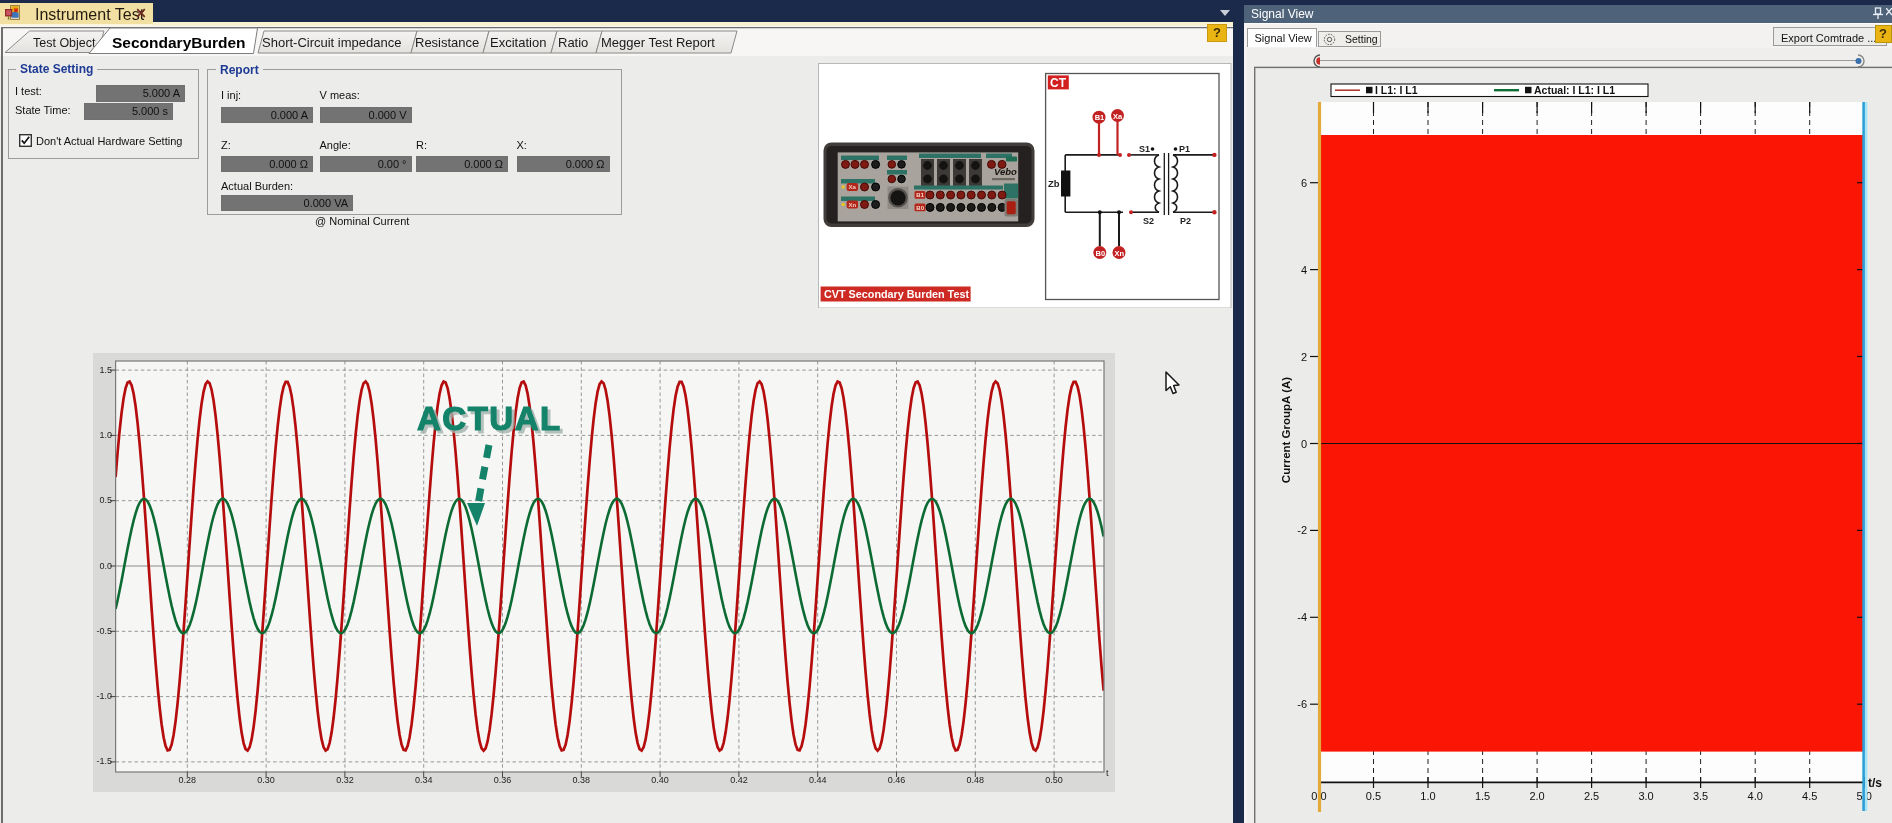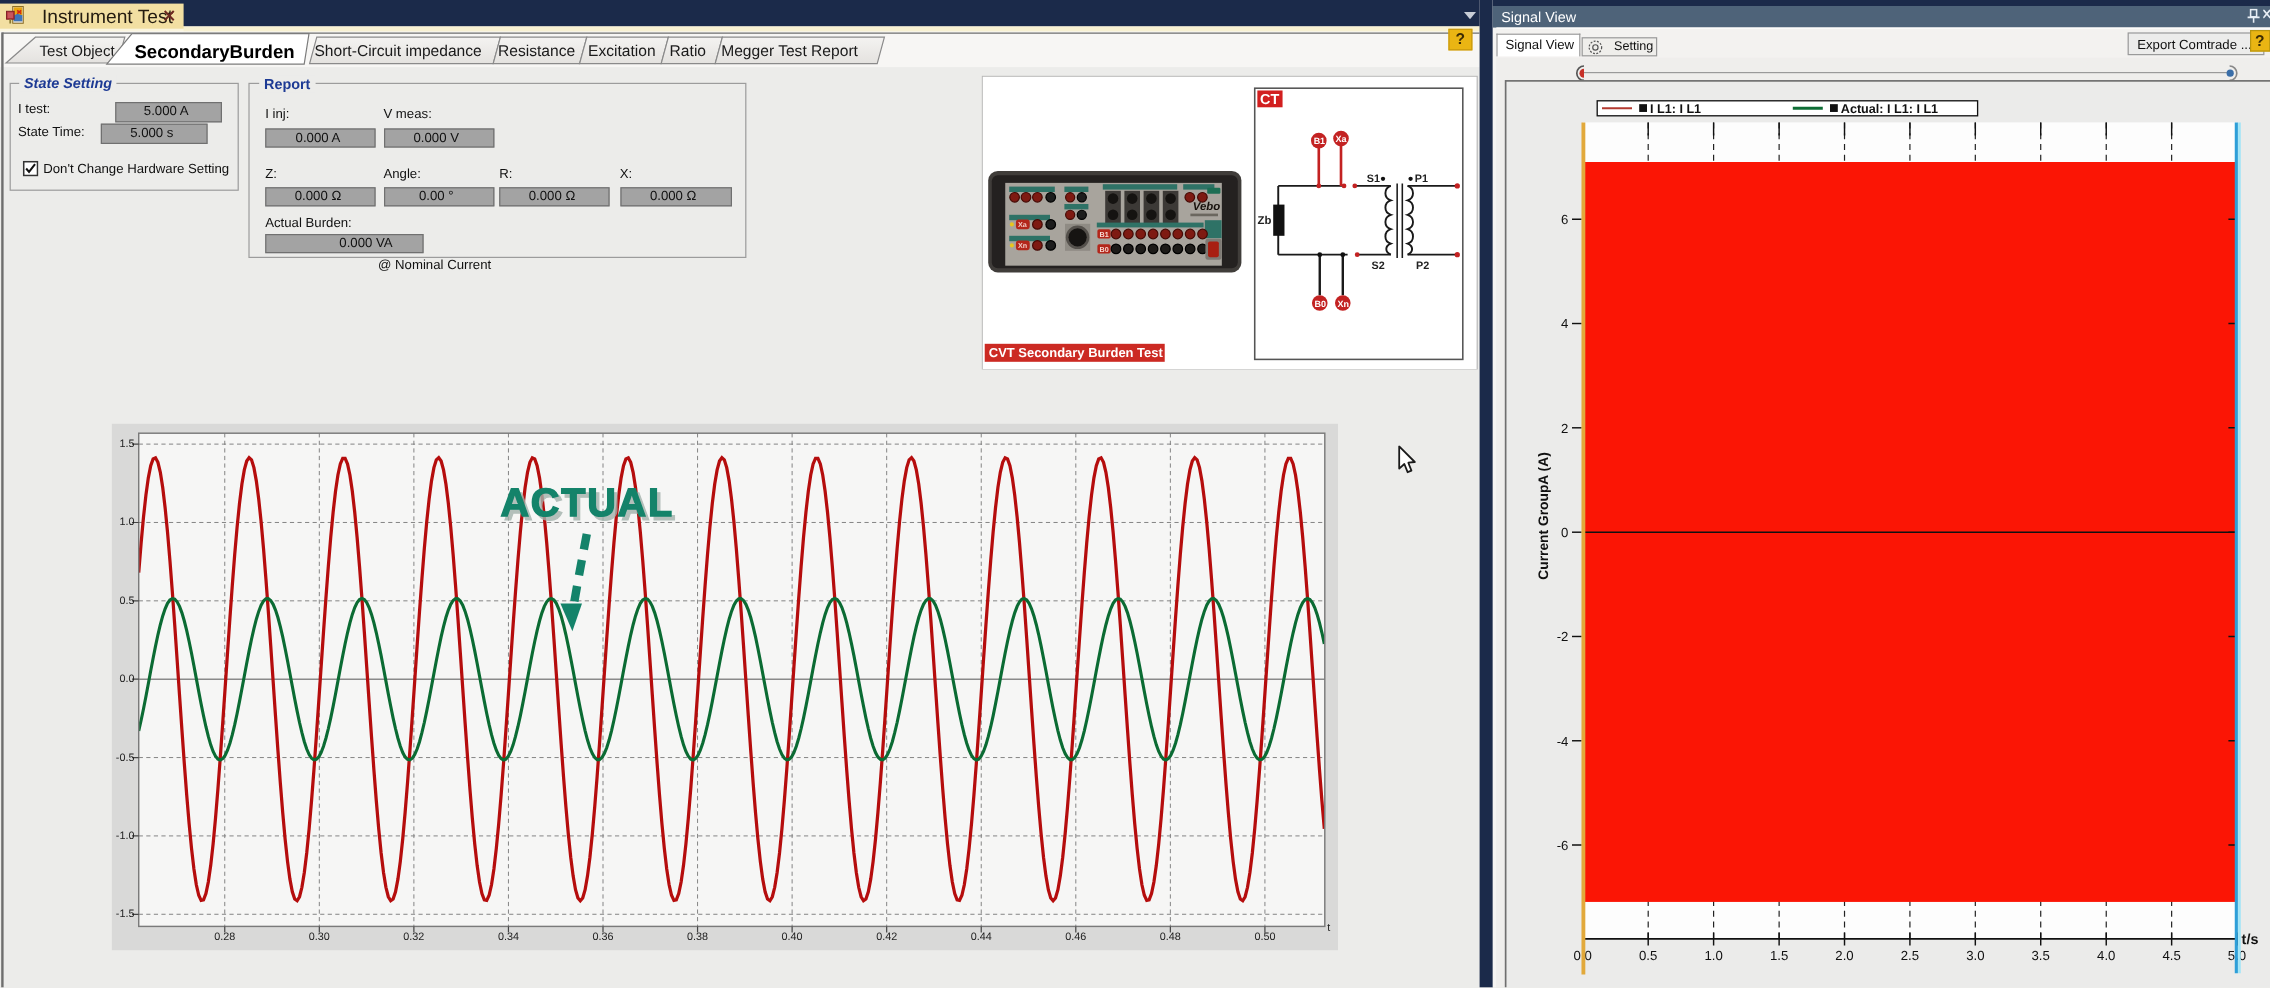--- a/index.html
+++ b/index.html
@@ -1,17 +1,17 @@
 <!DOCTYPE html>
 <html><head><meta charset="utf-8">
 <style>
 html,body{margin:0;padding:0;}
 body{width:1892px;height:823px;overflow:hidden;background:#ececea;font-family:"Liberation Sans",sans-serif;position:relative;}
 .abs{position:absolute;}
-.inp{position:absolute;background:#a3a3a3;border:1px solid #707070;font-size:11px;color:#111;text-align:center;line-height:15px;padding-right:4px;}
+.inp{position:absolute;background:#737373;border:1px solid #707070;font-size:11px;color:#111;text-align:right;line-height:15px;padding-right:4px;}
 .lbl{position:absolute;font-size:11px;color:#111;white-space:nowrap;}
 .glab{position:absolute;font-size:12px;font-weight:bold;color:#1d3a94;background:#ececea;padding:0 4px;white-space:nowrap;}
 .gbox{position:absolute;border:1px solid #9c9c9c;}
 </style></head>
 <body>
 
 <div class="abs" style="left:0;top:0;width:1233px;height:21.5px;background:#1b2a4a;"></div>
 <div class="abs" style="left:0;top:21.5px;width:1233px;height:5px;background:#f8f1d2;"></div>
 
 <div class="abs" style="left:0;top:2.5px;width:153px;height:21.5px;background:#f2dfa2;"></div>
@@ -60,30 +60,30 @@
 
  <path d="M89 27.5 L110 2 L257.5 2 L253.5 27.5 Z" fill="#ffffff" stroke="#7c7c7c" stroke-width="1"></path>
  <text x="112" y="22" font-size="15.5" font-weight="bold" fill="#000">SecondaryBurden</text>
 </svg>
 
 <div class="abs" style="left:1px;top:27px;width:1.5px;height:796px;background:#6e6e6e;"></div>
 
 <div class="abs" style="left:1207px;top:24px;width:18px;height:16px;background:#eab513;border:1px solid #c99a10;font-weight:bold;font-size:13px;color:#3c2c04;text-align:center;line-height:15px;">?</div>
 
 <div class="gbox" style="left:7.7px;top:68.5px;width:189px;height:88px;"></div>
-<div class="glab" style="left:16px;top:62px;font-style:italic;">State Setting</div>
+<div class="glab" style="left:16px;top:62px;">State Setting</div>
 <div class="lbl" style="left:15px;top:85px;">I test:</div>
 <div class="inp" style="left:96px;top:84.5px;width:83px;height:15px;">5.000 A</div>
 <div class="lbl" style="left:15px;top:103.5px;">State Time:</div>
 <div class="inp" style="left:84px;top:103px;width:83px;height:15px;">5.000 s</div>
 <svg class="abs" style="left:18.5px;top:133.5px;" width="13" height="13" viewBox="0 0 13 13">
  <rect x="0.7" y="0.7" width="11.6" height="11.6" fill="#fff" stroke="#333" stroke-width="1.4"></rect>
  <path d="M2.8 6.4 L5.2 9.2 L10.2 2.8" fill="none" stroke="#111" stroke-width="1.7"></path>
 </svg>
-<div class="lbl" style="left:36px;top:135px;">Don't Change Hardware Setting</div>
+<div class="lbl" style="left:36px;top:135px;">Don't Actual Hardware Setting</div>
 
 <div class="gbox" style="left:206.8px;top:69.3px;width:413px;height:144px;"></div>
 <div class="glab" style="left:216px;top:63px;">Report</div>
 <div class="lbl" style="left:221px;top:89px;">I inj:</div>
 <div class="lbl" style="left:319.5px;top:89px;">V meas:</div>
 <div class="inp" style="left:221px;top:106.7px;width:86px;height:14px;">0.000 A</div>
 <div class="inp" style="left:319.5px;top:106.7px;width:86px;height:14px;">0.000 V</div>
 <div class="lbl" style="left:221px;top:139px;">Z:</div>
 <div class="lbl" style="left:319.5px;top:139px;">Angle:</div>
 <div class="lbl" style="left:416px;top:139px;">R:</div>

